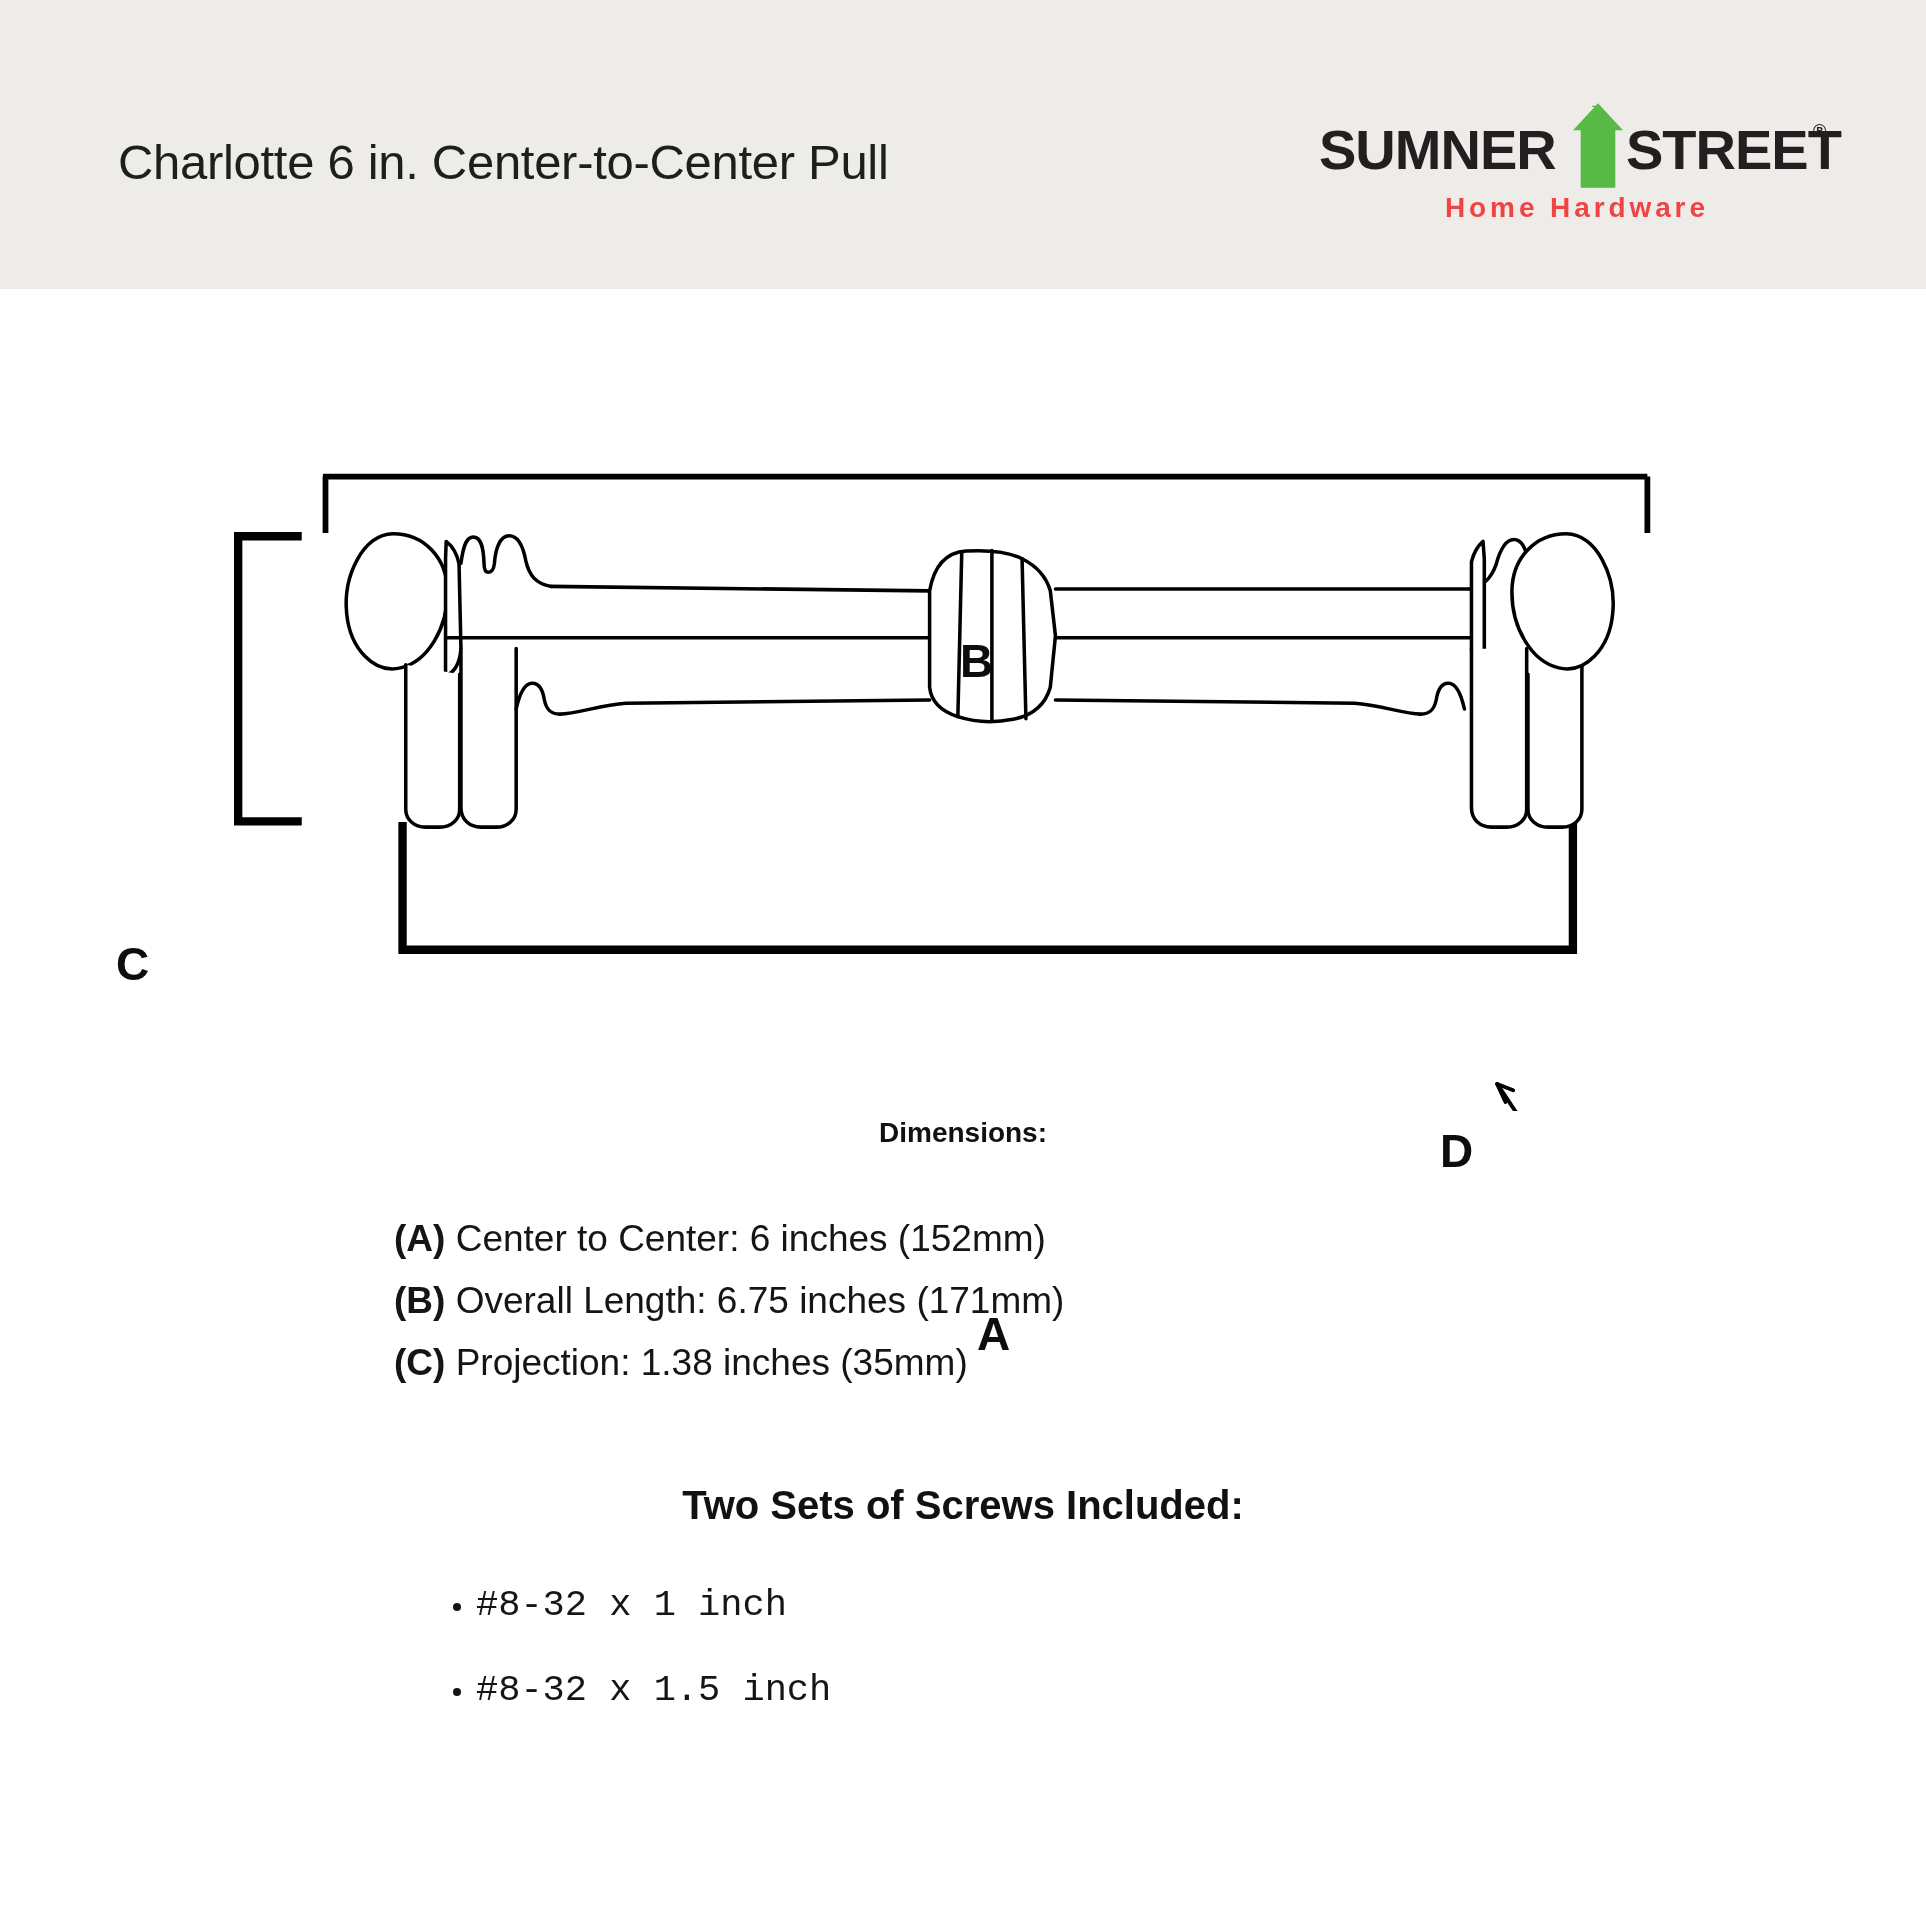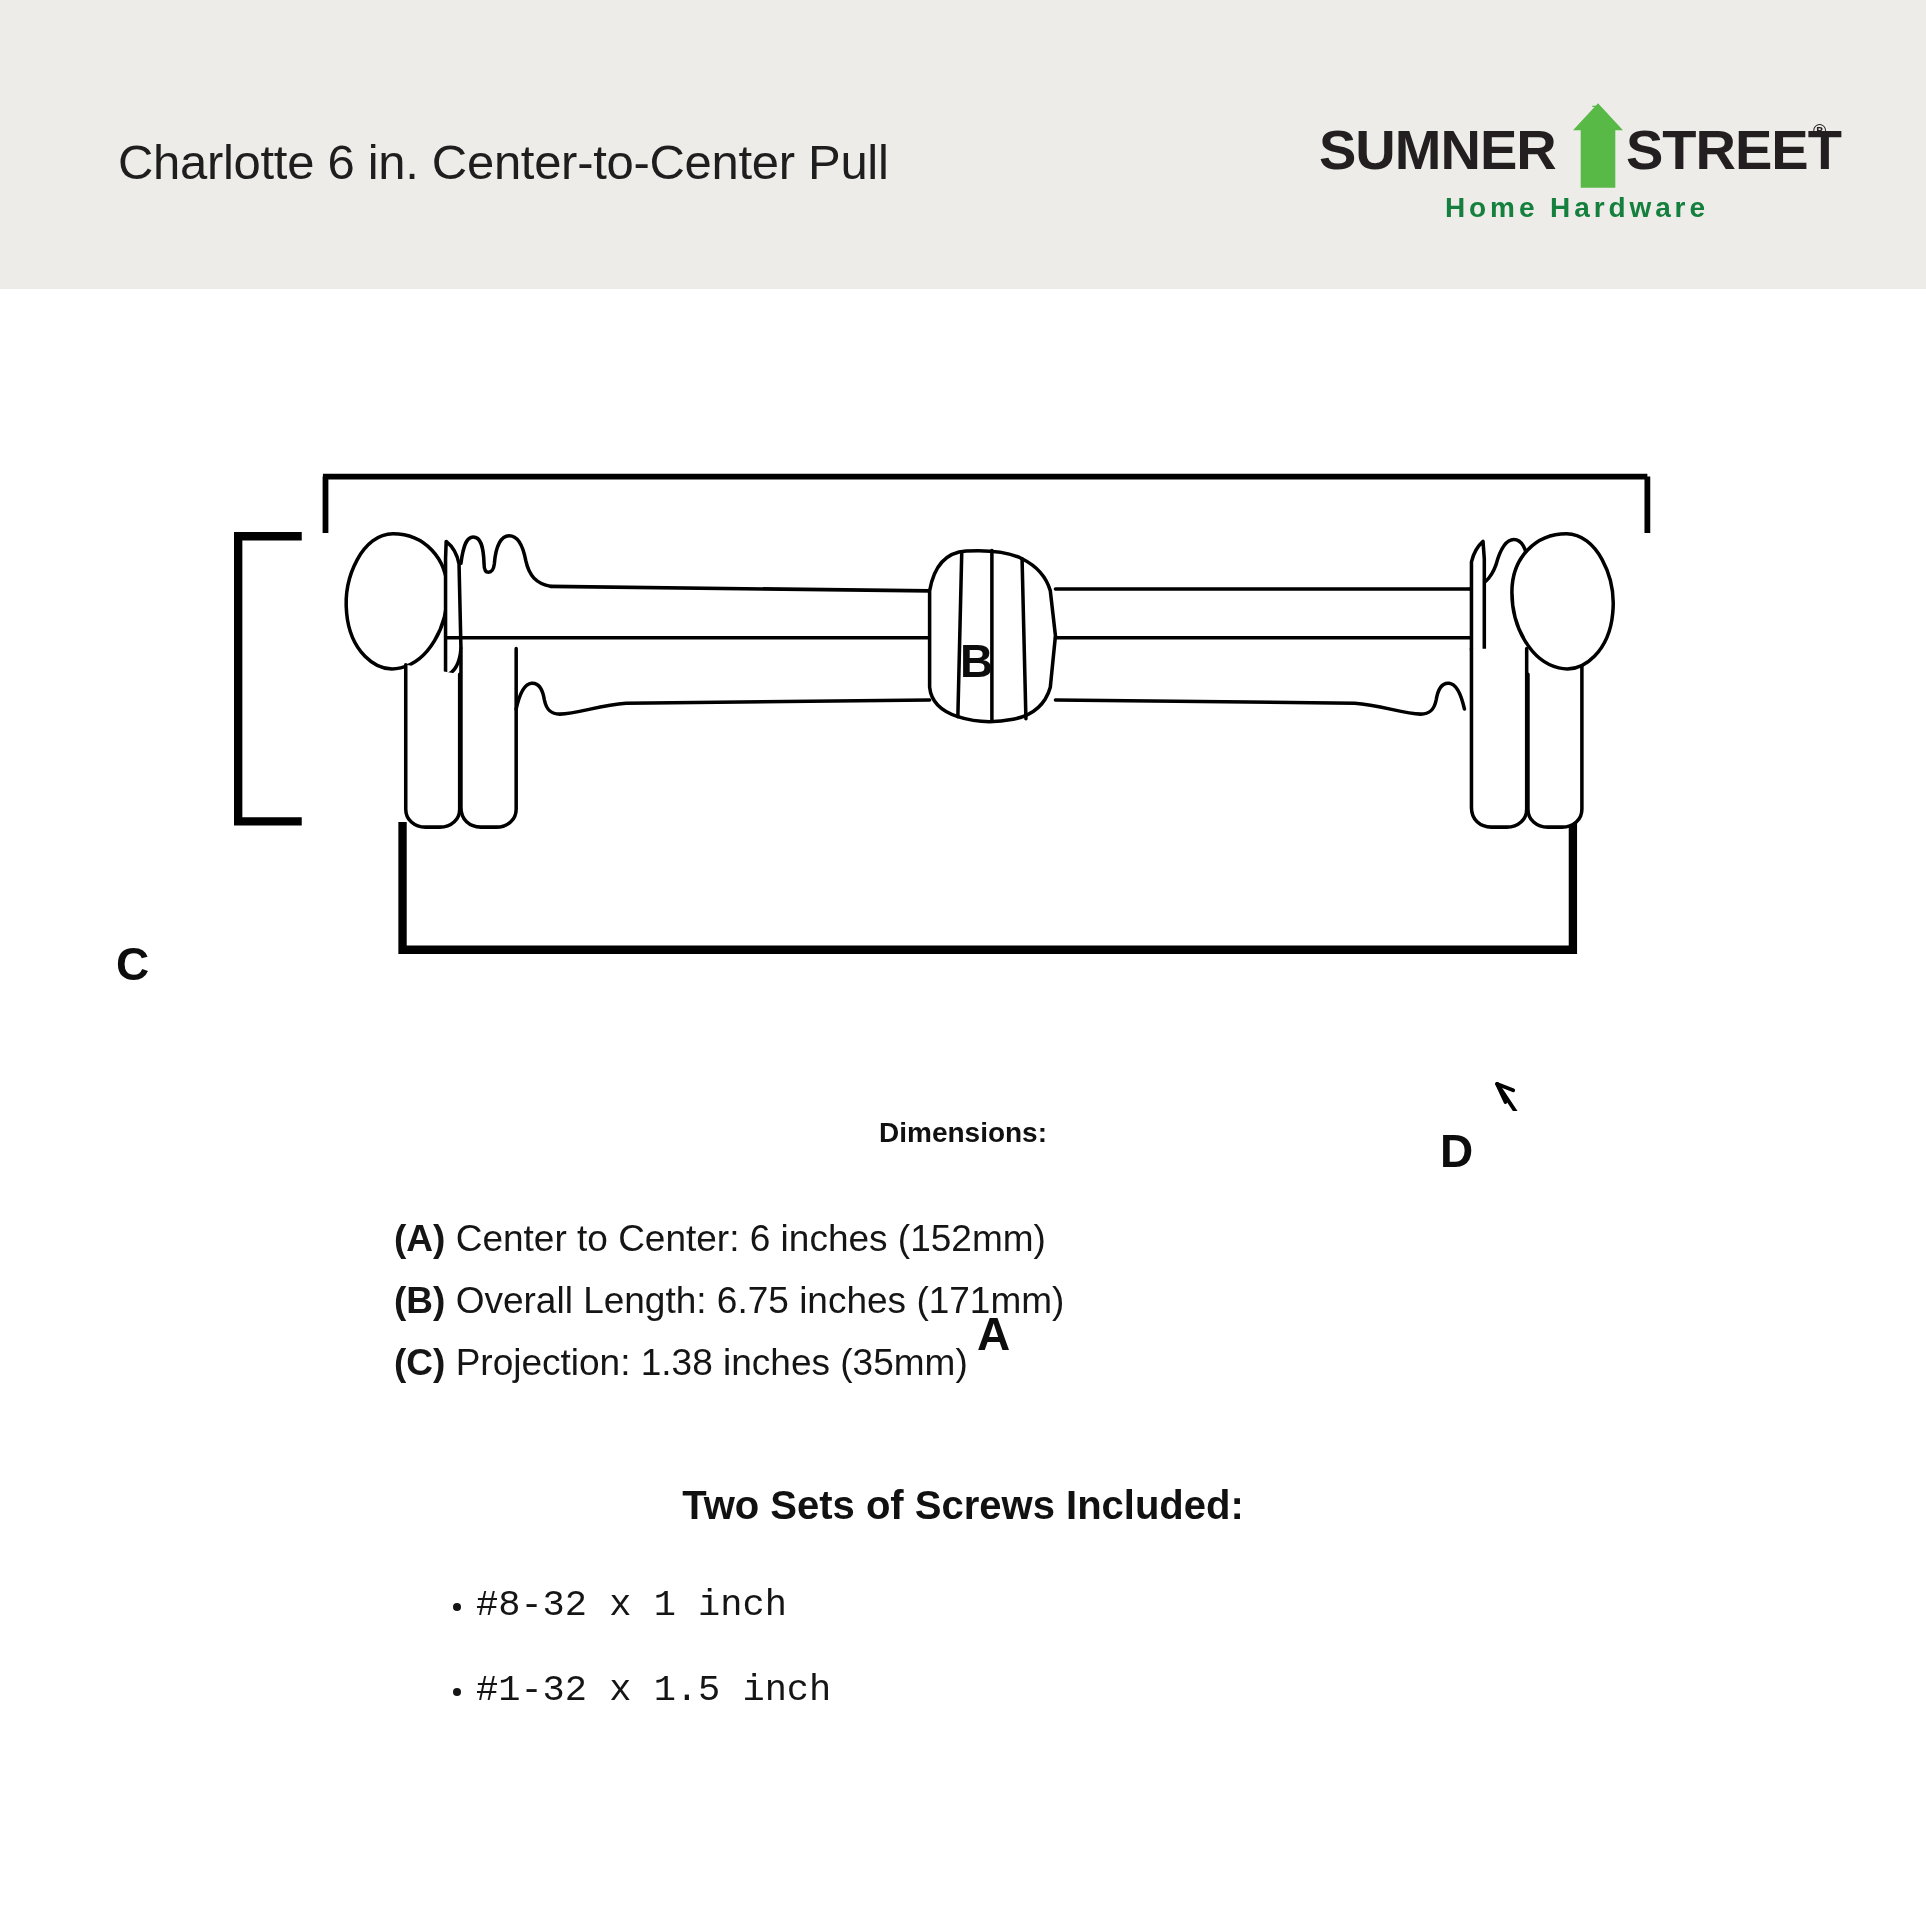--- a/index.html
+++ b/index.html
@@ -77,21 +77,21 @@
     font-weight: 700;
     color: #231f20;
   }
   .logo-tagline {
     position: absolute;
     left: 126px;
     top: 76px;
     font-size: 28px;
     font-weight: 700;
     letter-spacing: 3.9px;
-    color: #15803d;
+    color: #ef4444;
     white-space: nowrap;
   }
 
   
   .drawing-area {
     position: absolute;
     left: 0;
     top: 289px;
     width: 1926px;
     height: 822px;
@@ -339,17 +339,17 @@
   <ul class="dim-list">
     <li><b>(A)</b><span> Center to Center: 6 inches (152mm)</span></li>
     <li><b>(B)</b><span> Overall Length: 6.75 inches (171mm)</span></li>
     <li><b>(C)</b><span> Projection: 1.38 inches (35mm)</span></li>
   </ul>
 
   <div class="screws-heading">Two Sets of Screws Included:</div>
 
   <ul class="screw-list">
     <li>#8-32 x 1 inch</li>
-    <li>#1-32 x 1.5 inch</li>
+    <li>#8-32 x 1.5 inch</li>
   </ul>
 
 </div>
 
 
 </body></html>

